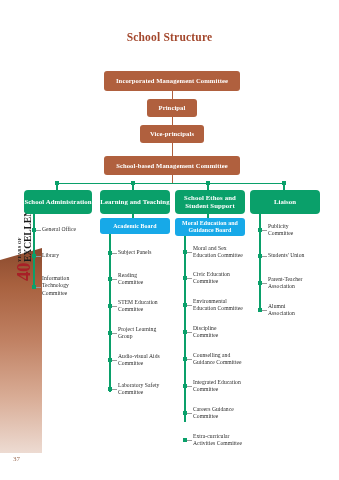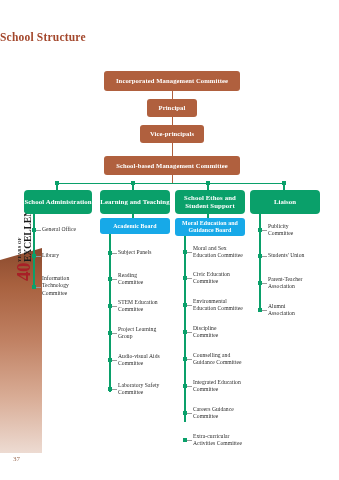--- a/index.html
+++ b/index.html
@@ -79,20 +79,21 @@
     font-size: 7px;
     color: #9a6a52;
   }
 
   
   .chart-title {
     position: absolute;
     left: 0;
     top: 31px;
     width: 339px;
+    text-align: center;
     font-family: "Liberation Serif", "DejaVu Serif", serif;
     font-weight: bold;
     font-size: 11.5px;
     color: #a3472c;
     letter-spacing: 0.2px;
   }
 
   
   .node {
     position: absolute;

